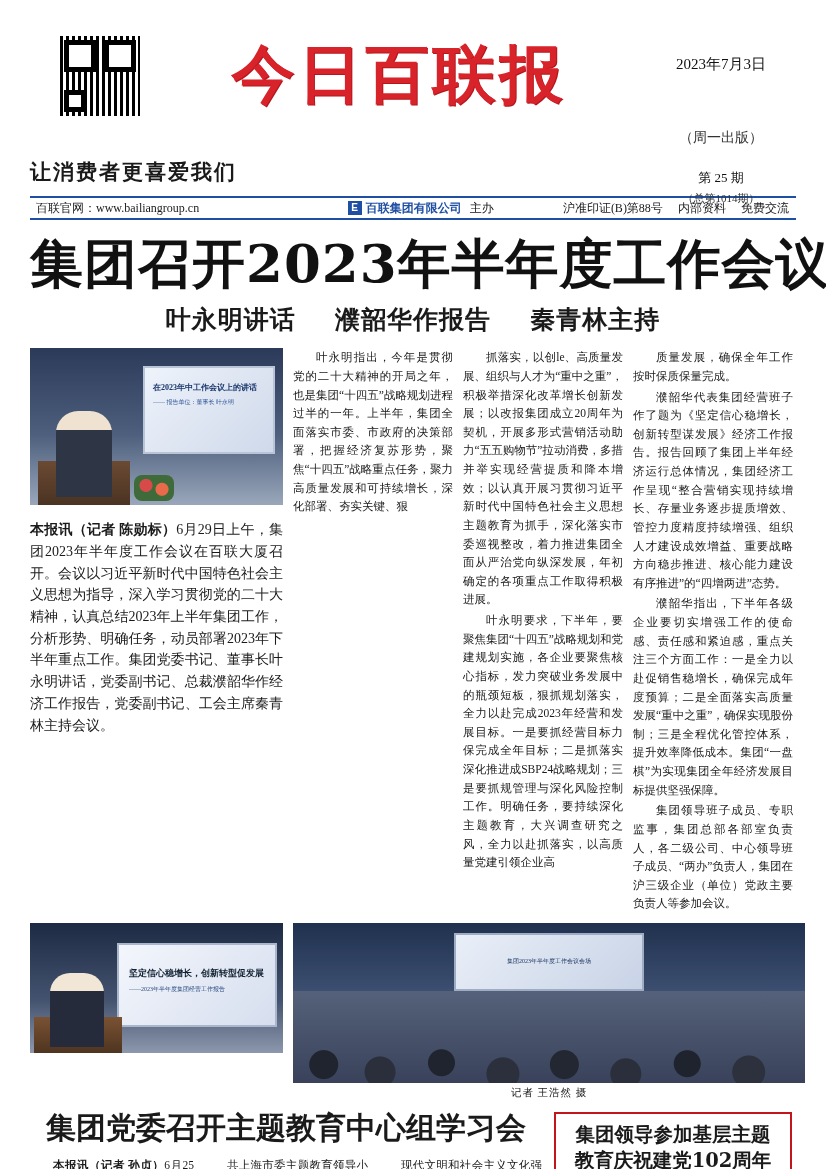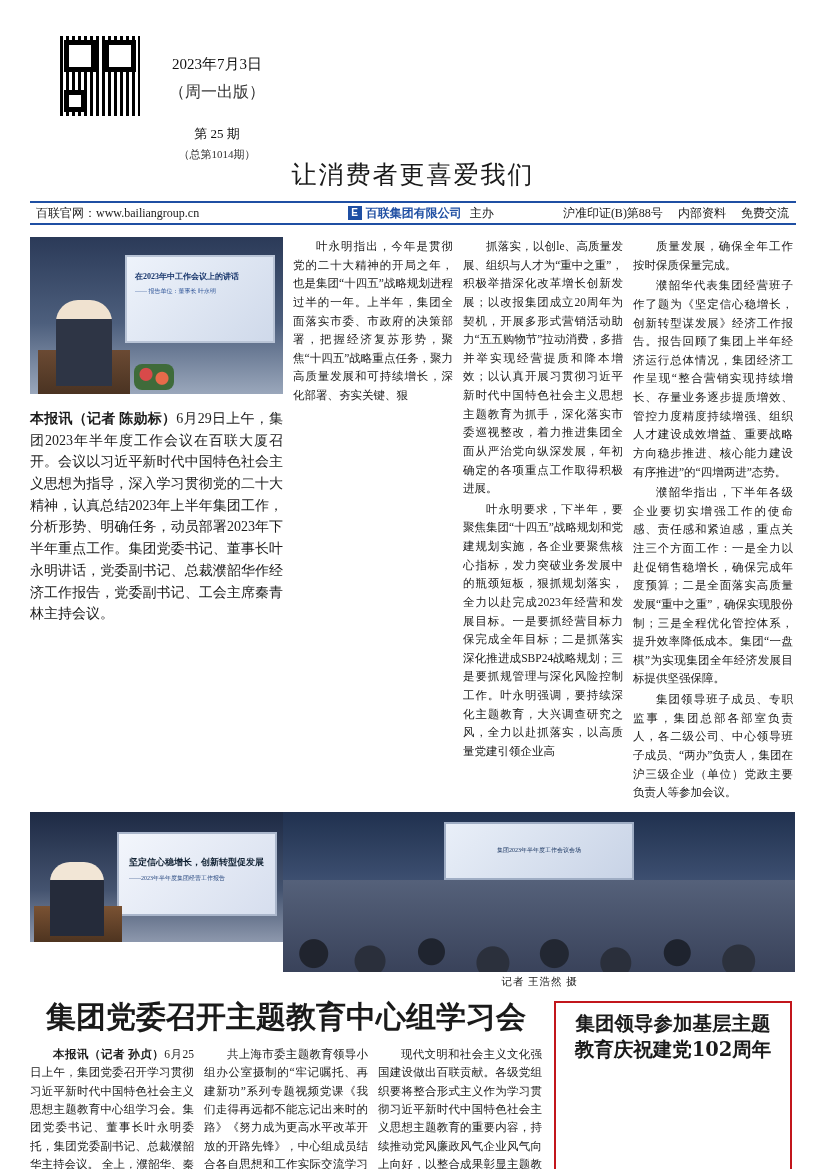--- a/index.html
+++ b/index.html
@@ -42,25 +42,25 @@
     color:#d8232a;
     line-height:1.15;
     margin-top:10px;
     text-shadow: 1px 1px 0 #b3171d;
     white-space:nowrap;
   }
   .issue-info {
     width:150px; text-align:center; font-size:13px; line-height:1.7; margin-top:24px; color:#111;
   }
   .issue-info .d1 { font-size:15px; }
-  .issue-info .small { font-size:16px; color:#333; }
+  .issue-info .small { font-size:14px; color:#333;margin-top:48px; }
   .issue-info .d2 { margin-top:18px; font-size:13px; }
   .issue-info .d3 { font-size:11px; color:#333; }
 
-  .slogan { text-align:center; font-size:25px; font-weight:normal; letter-spacing:2px; margin-top:2px; }
+  .slogan { text-align:left; font-size:21px; font-weight:bold; letter-spacing:2px; margin-top:2px; }
 
   .meta-bar {
     margin-top:10px; border-top:2px solid #1f4fa3; border-bottom:2px solid #1f4fa3;
     height:24px; display:flex; align-items:center; font-size:12px; color:#1a1a1a;
   }
   .meta-left { width:34%; padding-left:6px; }
   .meta-center { width:34%; text-align:center; color:#1f4fa3; font-weight:bold; display:flex; align-items:center; justify-content:center; gap:4px;}
   .logo-badge { display:inline-block; width:14px; height:14px; background:#1f4fa3; color:#fff; font-size:10px; line-height:14px; text-align:center; font-family:"Liberation Sans",sans-serif; }
   .meta-center .org { color:#1f4fa3; }
   .meta-center .host { color:#111; font-weight:normal; margin-left:4px;}
@@ -78,21 +78,21 @@
   .subhead span { margin:0 16px; }
 
   
   .top-area { display:flex; margin-top:12px; gap:10px; }
   .col-photo { width:253px; }
   .photo {
     width:253px; height:157px; position:relative; overflow:hidden;
     background:linear-gradient(180deg,#2b3a58 0%, #4d5f7d 55%, #9aa7bb 100%);
   }
   .photo .screen {
-    position:absolute; right:8px; top:18px; width:150px; height:88px;
+    position:absolute; right:8px; top:18px; width:132px; height:88px;
     background:linear-gradient(135deg,#eef3fb,#cfd9ea);
     border:2px solid #b9c4d6;
   }
   .photo .screen .bar { position:absolute; left:8px; top:14px; font-size:8px; color:#17356b; font-weight:bold; }
   .photo .screen .bar2 { position:absolute; left:8px; top:30px; font-size:6px; color:#33589a; }
   .photo .speaker {
     position:absolute; left:26px; bottom:8px; width:56px; height:86px;
     background:linear-gradient(180deg,#f0e2d0 0 22%, #2e3545 22% 100%);
     border-radius:22px 22px 0 0;
   }
@@ -113,21 +113,21 @@
 
   .cap { font-size:14px; line-height:1.55; text-align:justify; }
   .cap .lead { font-weight:bold; }
 
   .col-text { width:160px; }
   .col-text p, .col-photo p.body { font-size:11.5px; line-height:1.62; text-align:justify; text-indent:2em; margin:0 0 2px 0; }
 
   .photo-credit { font-size:10.5px; text-align:center; margin-top:3px; letter-spacing:1px; }
 
   
-  .mid-row { display:flex; margin-top:8px; }
+  .mid-row { display:flex; gap:10px; margin-top:8px; }
   .photo-big {
     width:512px; height:160px; position:relative; overflow:hidden;
     background:linear-gradient(180deg,#20314f 0%, #3b4d6e 40%, #7d8699 100%);
   }
   .photo-big .screen { position:absolute; left:50%; transform:translateX(-50%); top:10px; width:190px; height:58px; background:linear-gradient(135deg,#e9eff8,#c8d3e6); border:2px solid #9fadc4;}
   .photo-big .screen .t { position:absolute; left:50%; transform:translateX(-50%); top:22px; font-size:6px; color:#16325e; white-space:nowrap;}
   .photo-big .audience {
     position:absolute; bottom:0; left:0; right:0; height:92px;
     background:
       radial-gradient(circle at 6% 80%, #20242e 0 14px, transparent 15px),
@@ -162,20 +162,23 @@
 </style>
 </head>
 <body>
 
 <div class="page">
 
   <div class="masthead">
     <div class="qr">
         <div class="qr-b"></div>
       </div>
+    <div class="title-wrap">
+      <div class="paper-title">今日百联报</div>
+    </div>
     <div class="issue-info">
       <div class="d1">2023年7月3日</div>
       <div class="small">（周一出版）</div>
       <div class="d2">第 25 期</div>
       <div class="d3">（总第1014期）</div>
     </div>
   </div>
 
   <div class="slogan">让消费者更喜爱我们</div>
 
@@ -186,20 +189,28 @@
       <span class="org">百联集团有限公司</span>
       <span class="host">主办</span>
     </div>
     <div class="meta-right">
       <span>沪准印证(B)第88号</span>
       <span>内部资料</span>
       <span>免费交流</span>
     </div>
   </div>
 
+  <div class="headline-block">
+    <div class="headline">集团召开2023年半年度工作会议</div>
+    <div class="subhead">
+      <span>叶永明讲话</span>
+      <span>濮韶华作报告</span>
+      <span>秦青林主持</span>
+    </div>
+  </div>
 
   <div class="top-area">
     <div class="col-photo">
       <div class="photo">
         <div class="screen">
           <div class="bar">在2023年中工作会议上的讲话</div>
           <div class="bar2">—— 报告单位：董事长 叶永明</div>
         </div>
         <div class="podium"></div>
         <div class="speaker"></div>
@@ -207,21 +218,21 @@
       </div>
       <p class="cap"><span class="lead">本报讯（记者 陈勋标）</span><span>6月29日上午，集团2023年半年度工作会议在百联大厦召开。会议以习近平新时代中国特色社会主义思想为指导，深入学习贯彻党的二十大精神，认真总结2023年上半年集团工作，分析形势、明确任务，动员部署2023年下半年重点工作。集团党委书记、董事长叶永明讲话，党委副书记、总裁濮韶华作经济工作报告，党委副书记、工会主席秦青林主持会议。</span></p>
     </div>
 
     <div class="col-text">
       <p>叶永明指出，今年是贯彻党的二十大精神的开局之年，也是集团“十四五”战略规划进程过半的一年。上半年，集团全面落实市委、市政府的决策部署，把握经济复苏形势，聚焦“十四五”战略重点任务，聚力高质量发展和可持续增长，深化部署、夯实关键、狠</p>
     </div>
 
     <div class="col-text">
       <p>抓落实，以创le、高质量发展、组织与人才为“重中之重”，积极举措深化改革增长创新发展；以改报集团成立20周年为契机，开展多形式营销活动助力“五五购物节”拉动消费，多措并举实现经营提质和降本增效；以认真开展习贯彻习近平新时代中国特色社会主义思想主题教育为抓手，深化落实市委巡视整改，着力推进集团全面从严治党向纵深发展，年初确定的各项重点工作取得积极进展。</p>
-      <p>叶永明要求，下半年，要聚焦集团“十四五”战略规划和党建规划实施，各企业要聚焦核心指标，发力突破业务发展中的瓶颈短板，狠抓规划落实，全力以赴完成2023年经营和发展目标。一是要抓经营目标力保完成全年目标；二是抓落实深化推进成SBP24战略规划；三是要抓规管理与深化风险控制工作。叶永明强调，要持续深化主题教育，大兴调查研究之风，全力以赴抓落实，以高质量党建引领企业高</p>
+      <p>叶永明要求，下半年，要聚焦集团“十四五”战略规划和党建规划实施，各企业要聚焦核心指标，发力突破业务发展中的瓶颈短板，狠抓规划落实，全力以赴完成2023年经营和发展目标。一是要抓经营目标力保完成全年目标；二是抓落实深化推进成SBP24战略规划；三是要抓规管理与深化风险控制工作。明确任务，要持续深化主题教育，大兴调查研究之风，全力以赴抓落实，以高质量党建引领企业高</p>
     </div>
 
     <div class="col-text">
       <p>质量发展，确保全年工作按时保质保量完成。</p>
       <p>濮韶华代表集团经营班子作了题为《坚定信心稳增长，创新转型谋发展》经济工作报告。报告回顾了集团上半年经济运行总体情况，集团经济工作呈现“整合营销实现持续增长、存量业务逐步提质增效、管控力度精度持续增强、组织人才建设成效增益、重要战略方向稳步推进、核心能力建设有序推进”的“四增两进”态势。</p>
       <p>濮韶华指出，下半年各级企业要切实增强工作的使命感、责任感和紧迫感，重点关注三个方面工作：一是全力以赴促销售稳增长，确保完成年度预算；二是全面落实高质量发展“重中之重”，确保实现股份制；三是全程优化管控体系，提升效率降低成本。集团“一盘棋”为实现集团全年经济发展目标提供坚强保障。</p>
       <p>集团领导班子成员、专职监事，集团总部各部室负责人，各二级公司、中心领导班子成员、“两办”负责人，集团在沪三级企业（单位）党政主要负责人等参加会议。</p>
     </div>
   </div>
 

